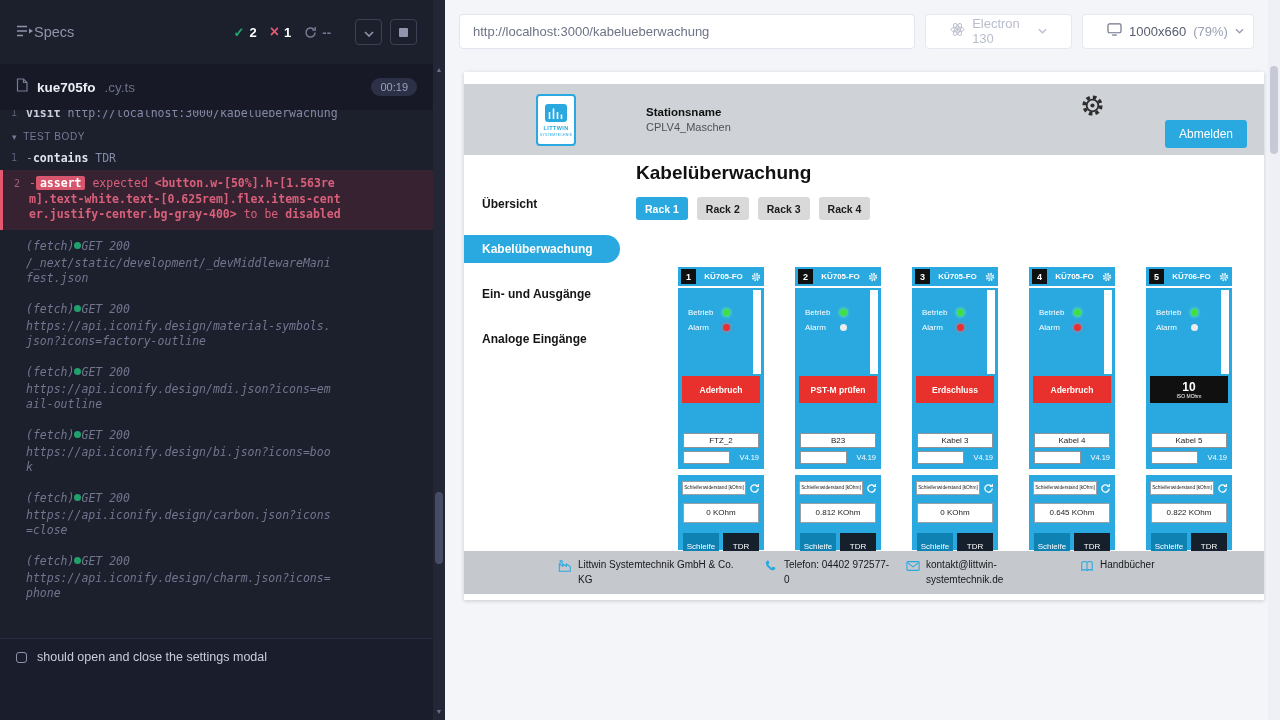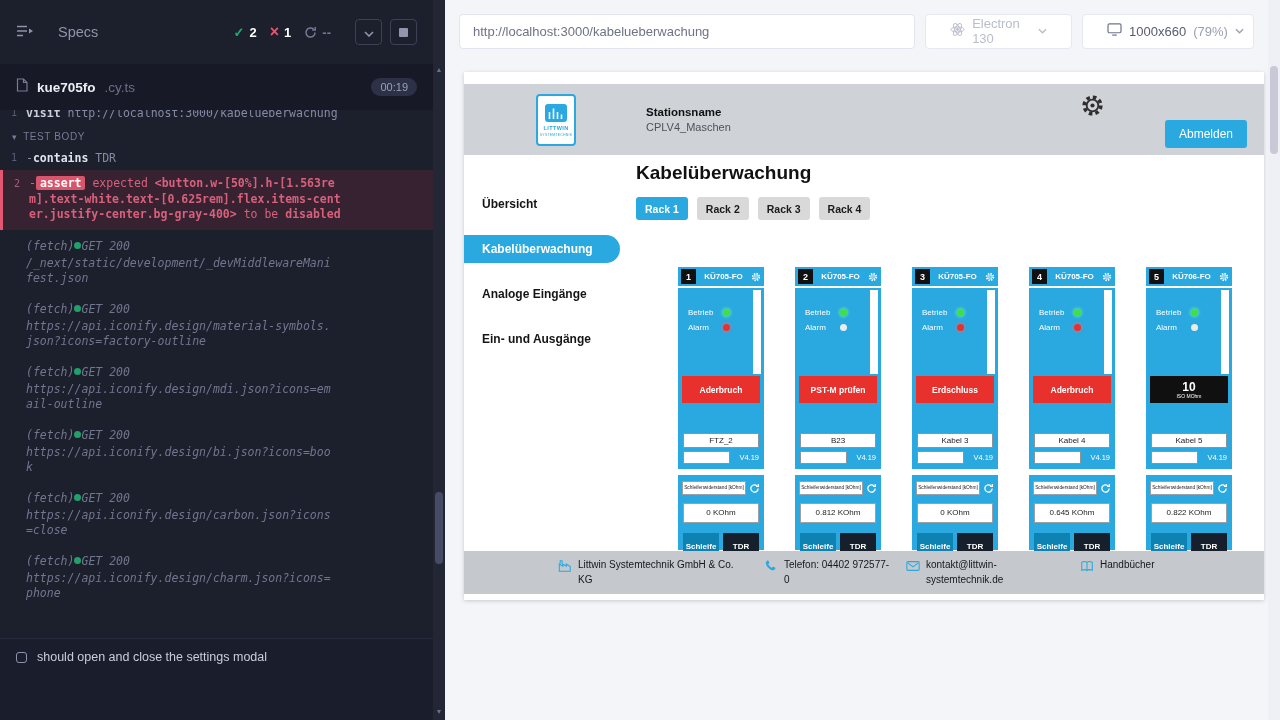--- a/index.html
+++ b/index.html
@@ -2,21 +2,21 @@
 <html><head>
 <meta charset="utf-8">
 <style>
 *{margin:0;padding:0;box-sizing:border-box}
 html,body{width:1280px;height:720px;overflow:hidden;background:#f4f5f9;font-family:"Liberation Sans",sans-serif}
 #root{position:relative;width:1280px;height:720px;overflow:hidden}
 
 
 .runner{position:absolute;left:0;top:0;width:433px;height:720px;background:#1c1f2c;color:#9095ad;overflow:hidden}
 .topbar{height:64px;display:flex;align-items:center;padding:0 16px;background:#1c1f2c}
-.specs-btn{display:flex;align-items:center;gap:24px;color:#8f94ab;font-size:14.5px;cursor:pointer}
+.specs-btn{display:flex;align-items:center;gap:0;color:#8f94ab;font-size:14.5px;cursor:pointer}
 .stats{margin-left:auto;display:flex;align-items:center;gap:13px;font-size:13px}
 .stat{display:flex;align-items:center;gap:5px;cursor:pointer}
 .stat b{color:#fff;font-weight:bold}
 .stat .dim{color:#747a94;font-weight:bold}
 .ic-pass::before{content:"\2713";color:#1fa971;font-weight:bold;font-size:13px}
 .ic-fail::before{content:"\00D7";color:#e45770;font-weight:bold;font-size:16px;line-height:13px}
 .ic-pend svg{display:block}
 .sq-btn{width:27px;height:26px;border:1px solid #3d4156;border-radius:4px;background:transparent;color:#9095ad;display:flex;align-items:center;justify-content:center;cursor:pointer;margin-left:8px}
 .sq-btn.first{margin-left:24px}
 .stop-sq{width:9px;height:9px;background:#9095ad;border-radius:1px}
@@ -111,21 +111,21 @@
 .cable-box{margin:30px 5px 0;height:15px;background:#fff;border:1px solid #8d9499;font-size:8px;color:#222;display:flex;align-items:center;justify-content:center;white-space:nowrap}
 .ver-row{margin:3px 5px 0;display:flex;align-items:center}
 .ver-box{width:47px;height:13px;background:#fff;border:1px solid #8d9499}
 .ver-label{flex:1;text-align:right;color:#fff;font-size:7.5px}
 .card-divider{margin-top:5px;height:6px;background:#fff}
 .meas-row{display:flex;align-items:flex-start;gap:3px;margin:6px 4px 0}
 .meas-label{flex:1;background:#fff;border:1px solid #9aa0a5;font-size:4.8px;color:#222;text-align:center;padding:3px 0;line-height:1.2;white-space:nowrap;overflow:hidden}
 .refresh-icon{cursor:pointer;margin-top:2px;display:flex}
 .value-box{margin:8px 5px 10px;height:20px;background:#fff;border:1px solid #9aa0a5;font-size:8px;color:#222;display:flex;align-items:center;justify-content:center}
 .card-btns{display:flex;gap:4px;margin:8px 5px 0}
-.card-btns .b{flex:1;height:28px;display:flex;align-items:center;justify-content:center;color:#fff;font-size:8px;font-weight:bold;border-radius:0;cursor:pointer}
+.card-btns .b{flex:1;height:28px;display:flex;align-items:center;justify-content:center;color:#fff;font-size:8px;font-weight:normal;border-radius:0;cursor:pointer}
 .b-loop{background:#0f82b4}
 .b-tdr{background:#15202c}
 .app-footer{position:absolute;left:0;bottom:6px;width:100%;height:43px;background:#c5c8cd}
 .foot-item{position:absolute;top:7px;display:flex;gap:6px;font-size:10px;color:#16181a;line-height:1.45}
 .foot-icon{color:#29a9e0;flex:none;width:14px;height:14px;margin-top:1px}
 .foot-icon svg{width:14px;height:14px;display:block}
 .foot-0{left:94px}.foot-0 .foot-text{width:172px}
 .foot-1{left:300px}.foot-1 .foot-text{width:110px}
 .foot-2{left:442px}.foot-2 .foot-text{width:86px}
 .foot-3{left:616px}
@@ -365,22 +365,22 @@
               <circle cx="12" cy="12" r="2" fill="#2e2e2e"></circle>
             </svg>
         </div>
         <button class="logout">Abmelden</button>
       </div>
 
       <div class="app-body">
         <nav class="sidebar">
             <div class="side-item">Übersicht</div>
             <div class="side-item active">Kabelüberwachung</div>
+            <div class="side-item">Ein- und Ausgänge</div>
             <div class="side-item">Analoge Eingänge</div>
-            <div class="side-item">Ein- und Ausgänge</div>
           </nav>
         <section class="content">
           <h1 class="page-title">Kabelüberwachung</h1>
           <div class="tabs">
               <div class="tab active">Rack 1</div>
               <div class="tab">Rack 2</div>
               <div class="tab">Rack 3</div>
               <div class="tab">Rack 4</div>
             </div>
           <div class="cards">

